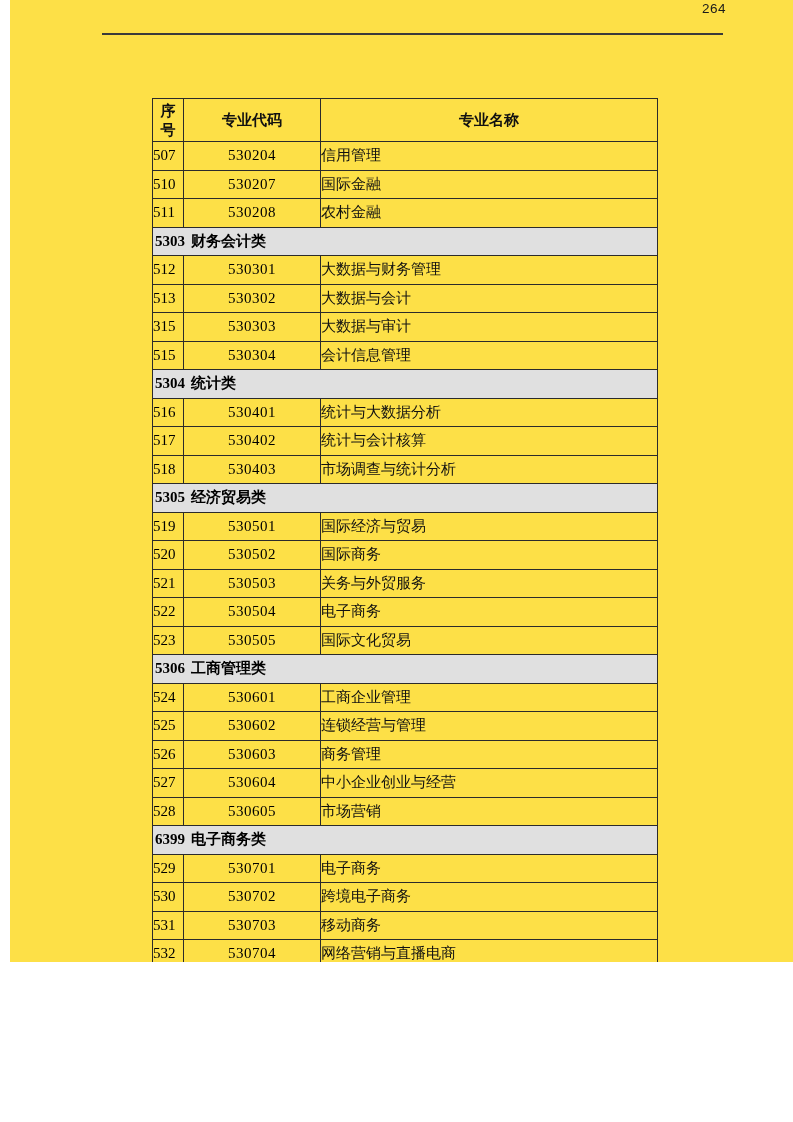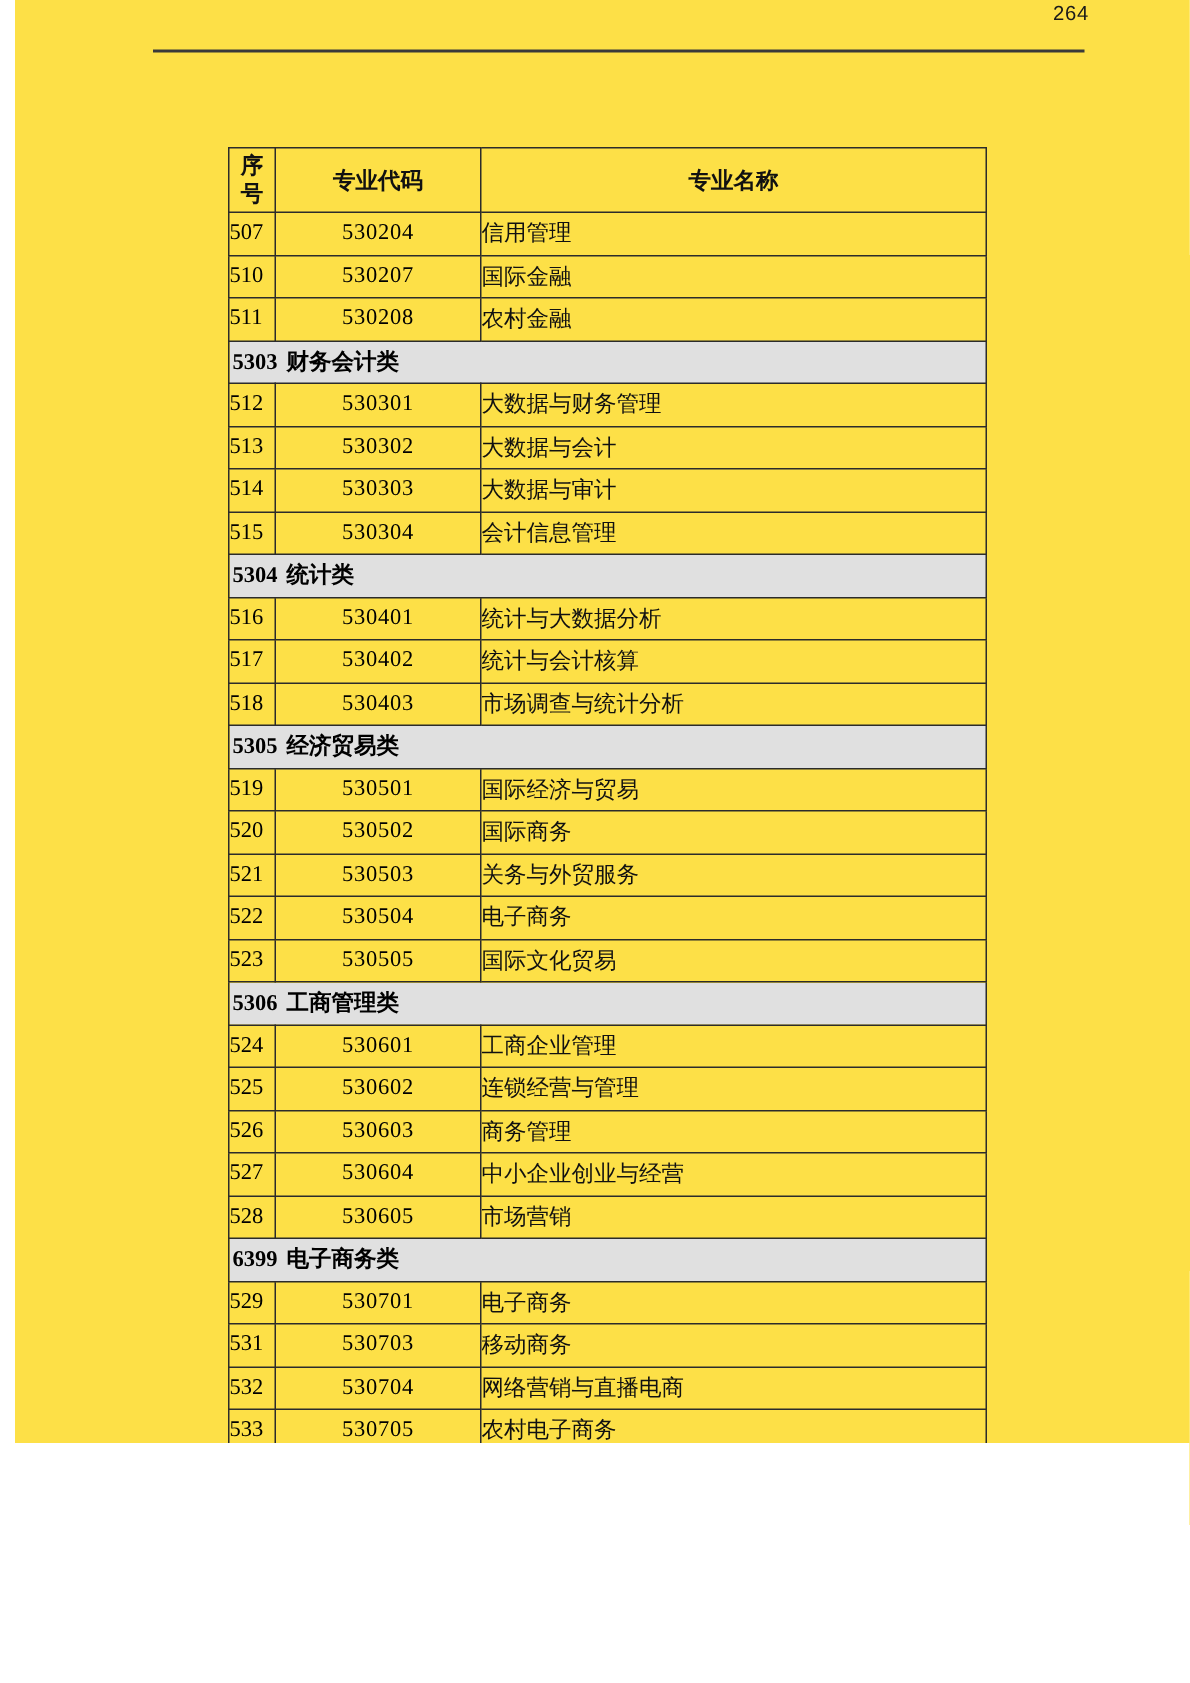--- a/index.html
+++ b/index.html
@@ -140,21 +140,21 @@
           <td class="sn">512</td>
           <td class="code">530301</td>
           <td class="name">大数据与财务管理</td>
         </tr>
         <tr class="data-row">
           <td class="sn">513</td>
           <td class="code">530302</td>
           <td class="name">大数据与会计</td>
         </tr>
         <tr class="data-row">
-          <td class="sn">514</td>
+          <td class="sn">315</td>
           <td class="code">530303</td>
           <td class="name">大数据与审计</td>
         </tr>
         <tr class="data-row">
           <td class="sn">515</td>
           <td class="code">530304</td>
           <td class="name">会计信息管理</td>
         </tr>
         <tr class="cat-row">
           <td colspan="3"><span class="cat-code">5304</span><span class="cat-name">统计类</span></td>
@@ -232,20 +232,25 @@
         </tr>
         <tr class="cat-row">
           <td colspan="3"><span class="cat-code">6399</span><span class="cat-name">电子商务类</span></td>
         </tr>
         <tr class="data-row">
           <td class="sn">529</td>
           <td class="code">530701</td>
           <td class="name">电子商务</td>
         </tr>
         <tr class="data-row">
+          <td class="sn">530</td>
+          <td class="code">530702</td>
+          <td class="name">跨境电子商务</td>
+        </tr>
+        <tr class="data-row">
           <td class="sn">531</td>
           <td class="code">530703</td>
           <td class="name">移动商务</td>
         </tr>
         <tr class="data-row">
           <td class="sn">532</td>
           <td class="code">530704</td>
           <td class="name">网络营销与直播电商</td>
         </tr>
         <tr class="data-row">

